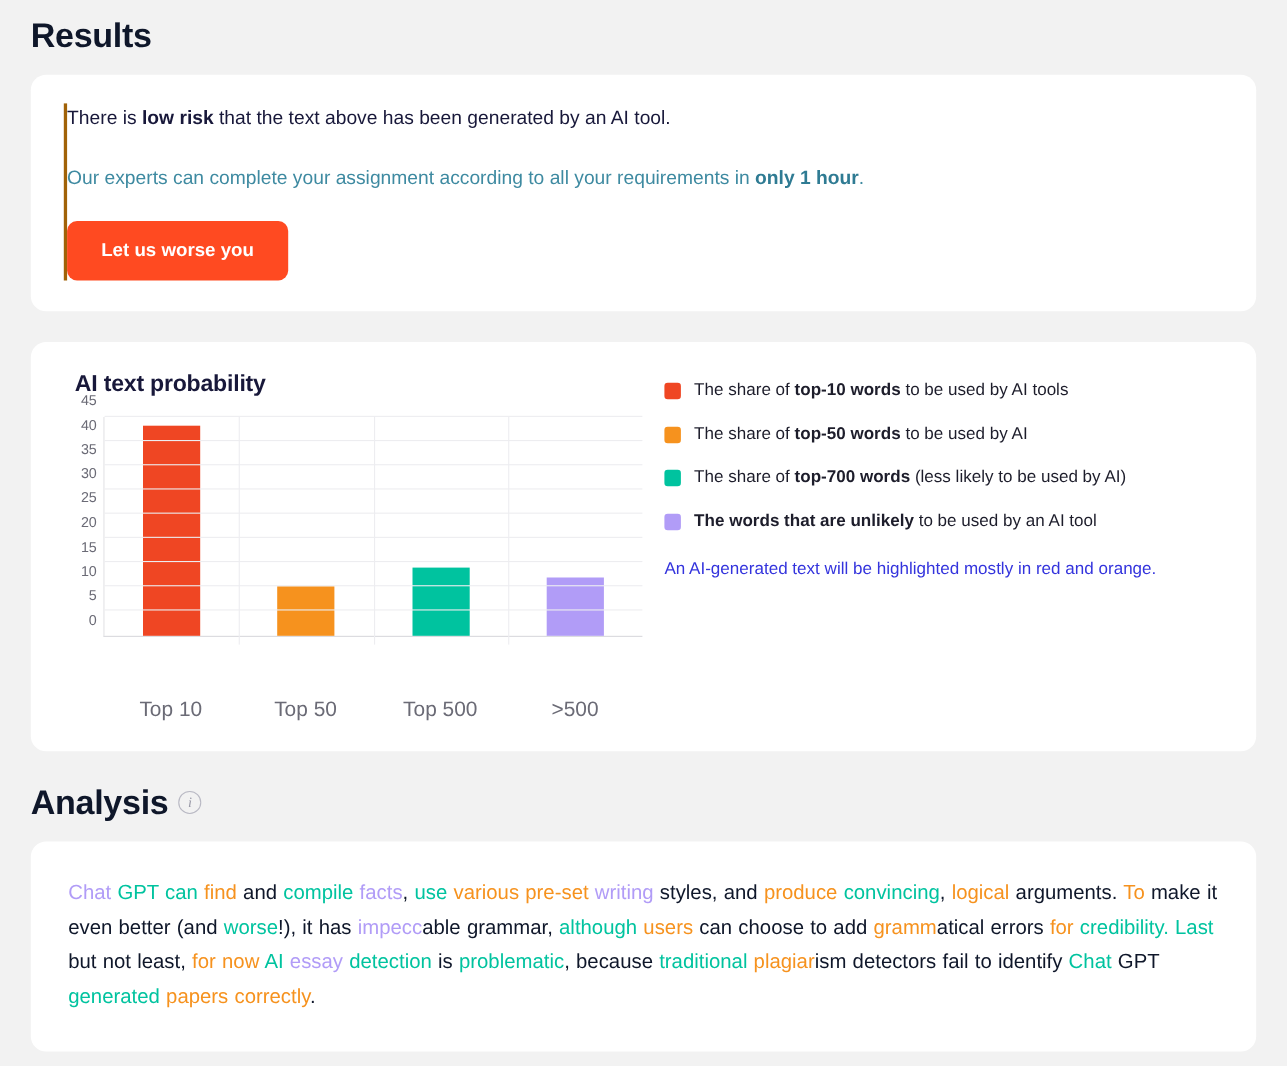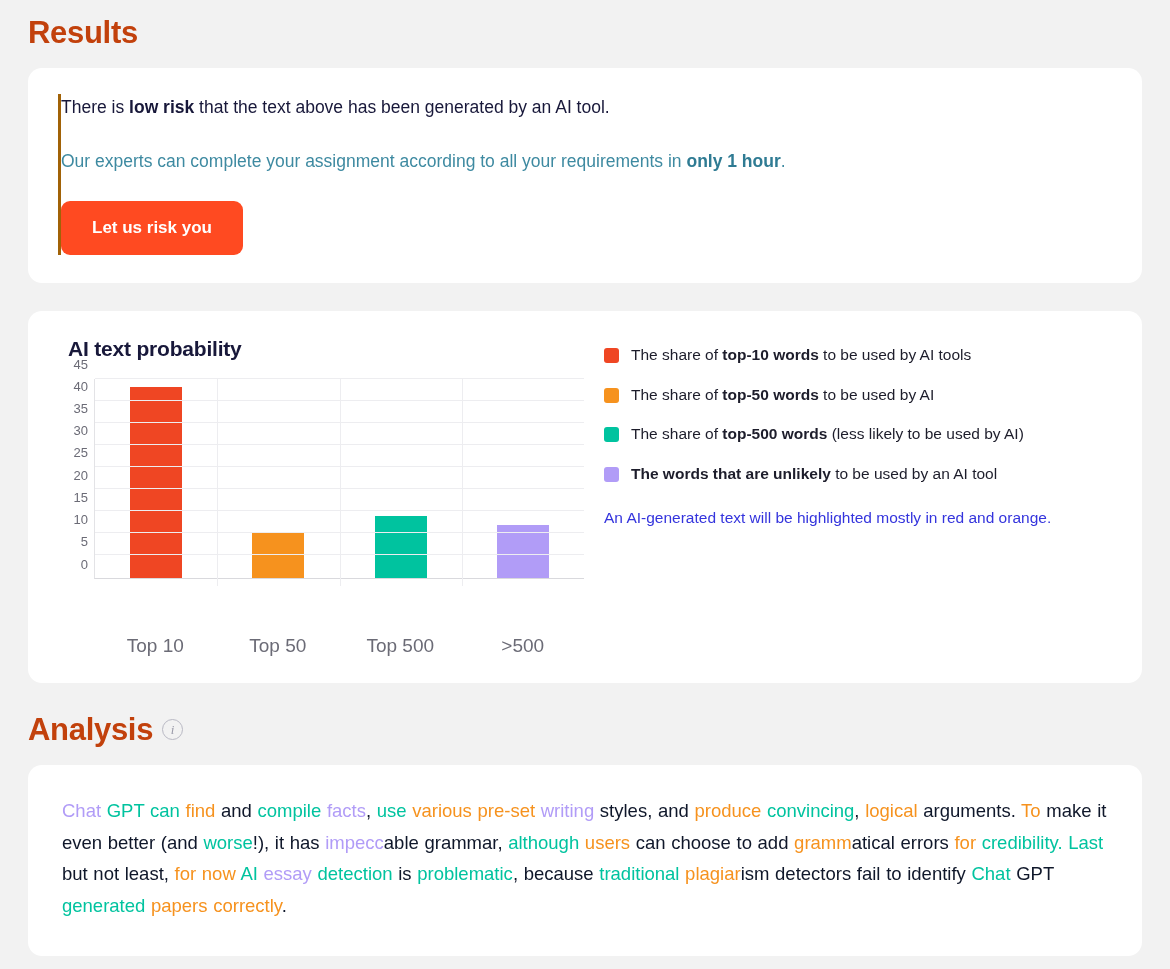--- a/index.html
+++ b/index.html
@@ -8,21 +8,21 @@
     background: #f2f2f2;
     width: 1170px;
     font-family: "Liberation Sans", "DejaVu Sans", sans-serif;
   }
   .page { width: 1170px; min-height: 969px; padding: 0 28px; }
 
   h1.section-title {
     font-size: 31px;
     line-height: 1.1;
     font-weight: bold;
-    color: #c2410c;
+    color: #0f172a;
     margin: 16px 0 18px 0;
     letter-spacing: -0.3px;
   }
   .analysis-head {
     display: flex;
     align-items: center;
     gap: 9px;
     margin: 30px 0 18px 0;
   }
   .analysis-head h1.section-title { margin: 0; }
@@ -202,21 +202,21 @@
 <body>
 
 <div class="page">
 
   <h1 class="section-title">Results</h1>
 
   <div class="card results-card">
     <div class="results-inner">
       <p class="risk-line"><span>There is </span><b>low risk</b><span> that the text above has been generated by an AI tool.</span></p>
       <p class="experts-line"><span>Our experts can complete your assignment according to all your requirements in </span><b>only 1 hour</b><span>.</span></p>
-      <button class="cta-button">Let us risk you</button>
+      <button class="cta-button">Let us worse you</button>
     </div>
   </div>
 
   <div class="card chart-card">
     <div class="chart-left">
       <div class="chart-title">AI text probability</div>
       <div class="plot">
         <div class="y-axis" id="y-axis">
             <div class="y-tick" style="bottom: 0%;">0</div>
             <div class="y-tick" style="bottom: 11.1111%;">5</div>
@@ -270,21 +270,21 @@
         <div class="legend-row">
           <span class="swatch" style="background: rgb(239, 70, 35);"></span>
           <span class="legend-text">The share of <b>top-10 words</b> to be used by AI tools</span>
         </div>
         <div class="legend-row">
           <span class="swatch" style="background: rgb(246, 146, 30);"></span>
           <span class="legend-text">The share of <b>top-50 words</b> to be used by AI</span>
         </div>
         <div class="legend-row">
           <span class="swatch" style="background: rgb(0, 195, 159);"></span>
-          <span class="legend-text">The share of <b>top-500 words</b> (less likely to be used by AI)</span>
+          <span class="legend-text">The share of <b>top-700 words</b> (less likely to be used by AI)</span>
         </div>
         <div class="legend-row">
           <span class="swatch" style="background: rgb(177, 156, 247);"></span>
           <span class="legend-text"><b>The words that are unlikely</b> to be used by an AI tool</span>
         </div>
         <div class="legend-note">An AI-generated text will be highlighted mostly in red and orange.</div>
       </div>
   </div>
 
   <div class="analysis-head">

